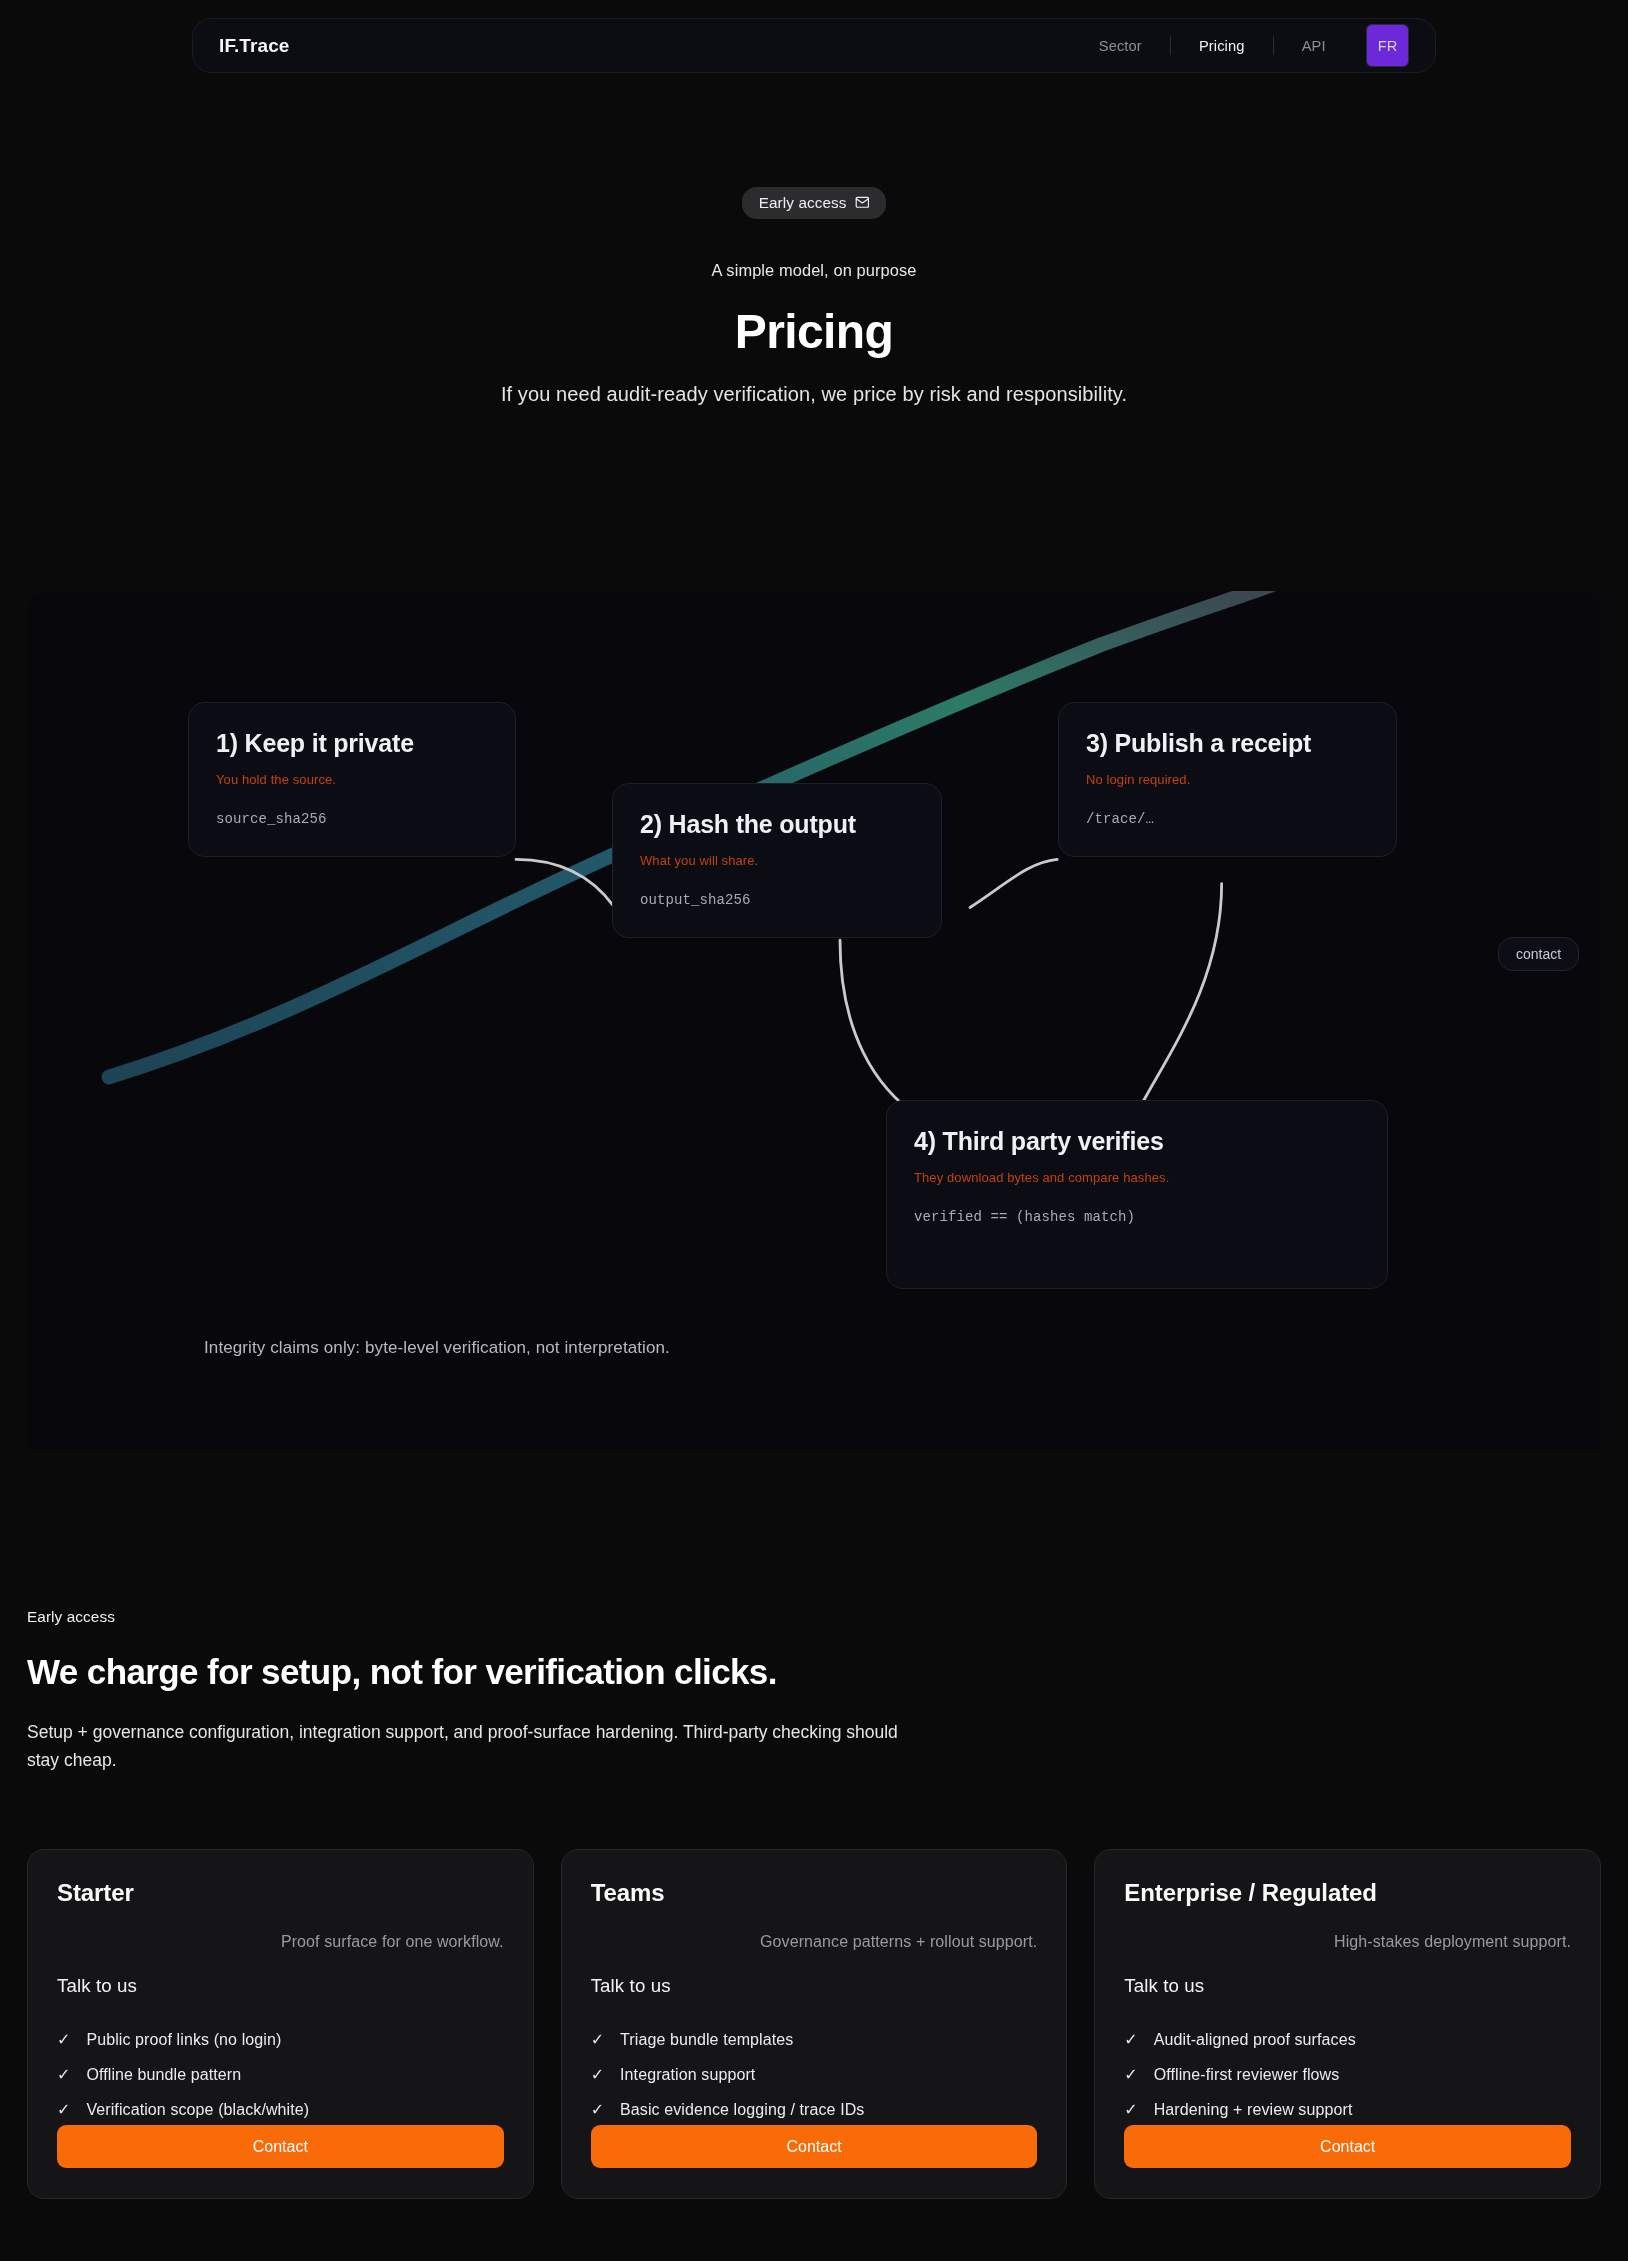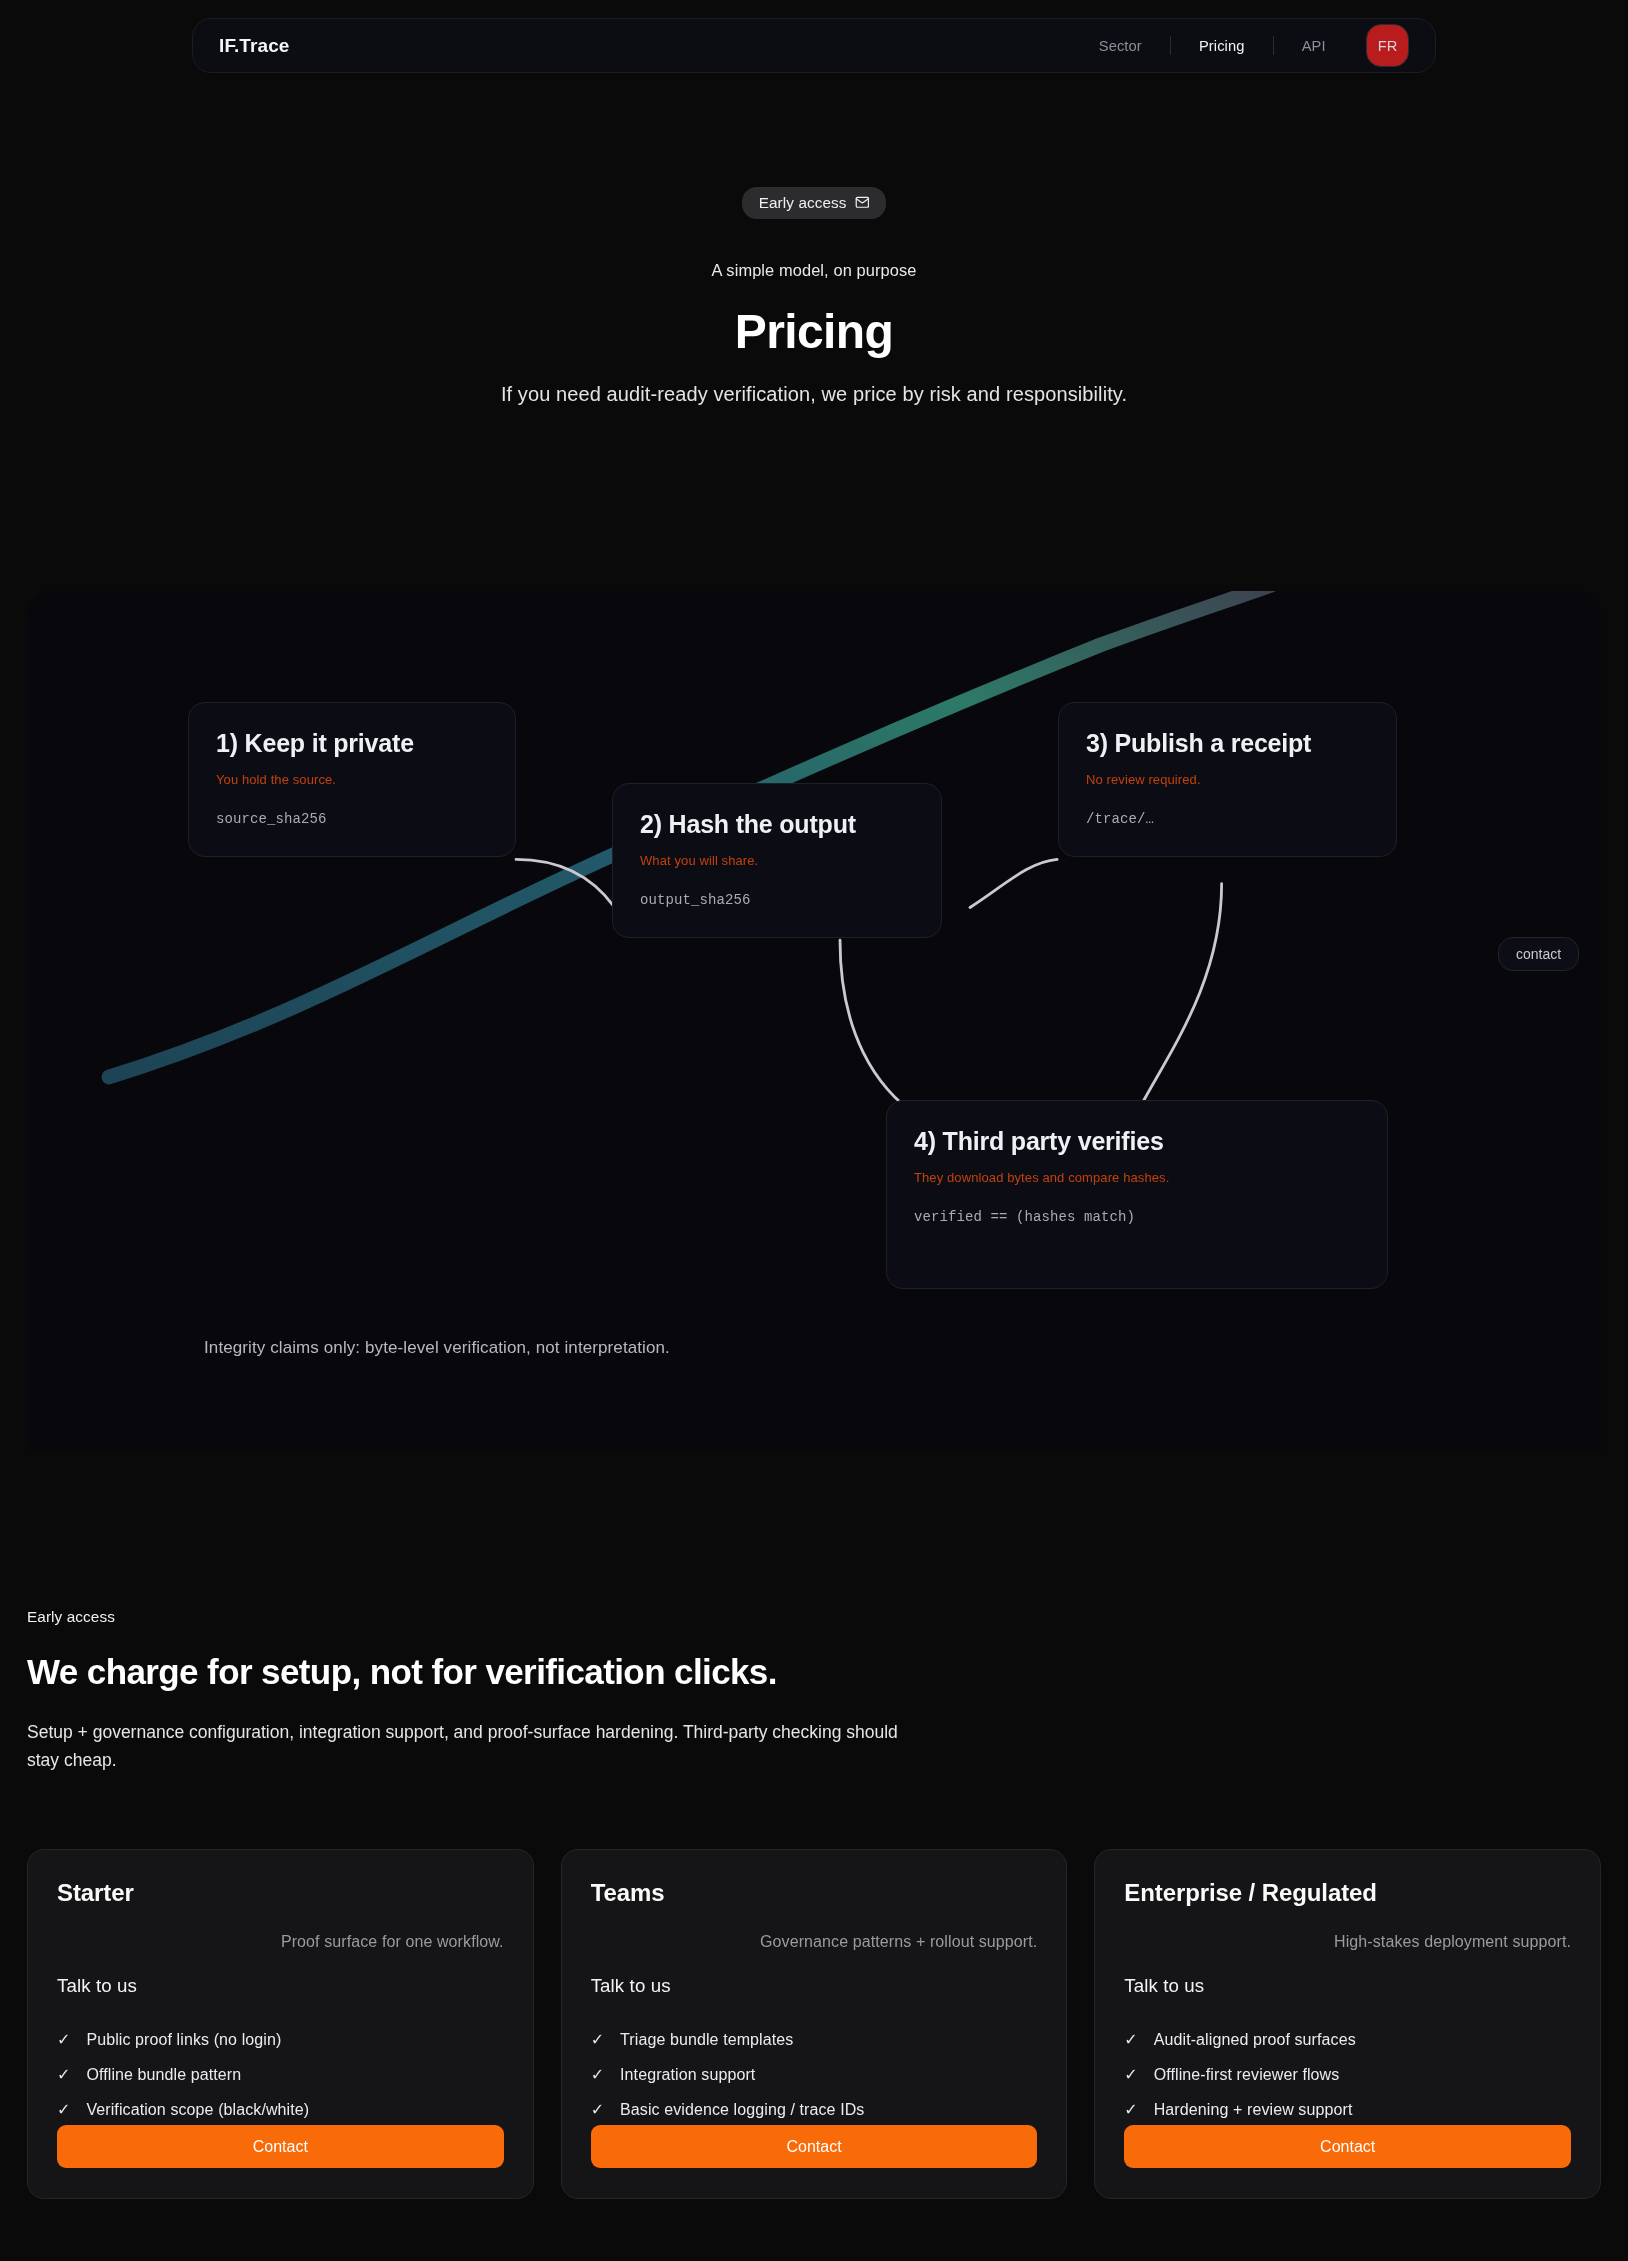--- a/index.html
+++ b/index.html
@@ -39,22 +39,22 @@
   }
   .brand{font-size:19px;font-weight:600;letter-spacing:0.1px;color:#f5f5f6;}
   .nav-right{display:flex;align-items:center;gap:12px;}
   .nav-link{
     font-size:14.7px;color:#8e8e96;padding:0 16px;letter-spacing:0.1px;
   }
   .nav-link.active{color:#f2f2f3;font-weight:500;}
   .nav-sep{width:1.1px;height:19px;background:#2a2b33;}
   .lang-pill{
     margin-left:12.4px;
-    width:43px;height:43px;border-radius:15px;
-    background:#b91c1c;border:1.1px solid #2a2b33;
+    width:43px;height:43px;border-radius:6px;
+    background:#6d28d9;border:1.1px solid #2a2b33;
     display:flex;align-items:center;justify-content:center;
     font-size:14.7px;color:#d6d6da;font-weight:500;
   }
 
   
   .hero{position:absolute;left:0;top:187px;width:1628px;text-align:center;}
   .chip{
     display:inline-flex;align-items:center;gap:8px;
     background:var(--chip);border-radius:14.7px;
     padding:6.8px 17px;font-size:15.3px;color:#efeff1;letter-spacing:0.1px;
@@ -203,21 +203,21 @@
   <p>You hold the source.</p>
   <code>source_sha256</code>
 </div>
 <div class="step" id="step2">
   <h3>2) Hash the output</h3>
   <p>What you will share.</p>
   <code>output_sha256</code>
 </div>
 <div class="step" id="step3">
   <h3>3) Publish a receipt</h3>
-  <p>No review required.</p>
+  <p>No login required.</p>
   <code>/trace/…</code>
 </div>
 <div class="step" id="step4">
   <h3>4) Third party verifies</h3>
   <p>They download bytes and compare hashes.</p>
   <code>verified == (hashes match)</code>
 </div>
 <div class="diagram-note">Integrity claims only: byte-level verification, not interpretation.</div>
 <div class="contact-badge">contact</div>
 

